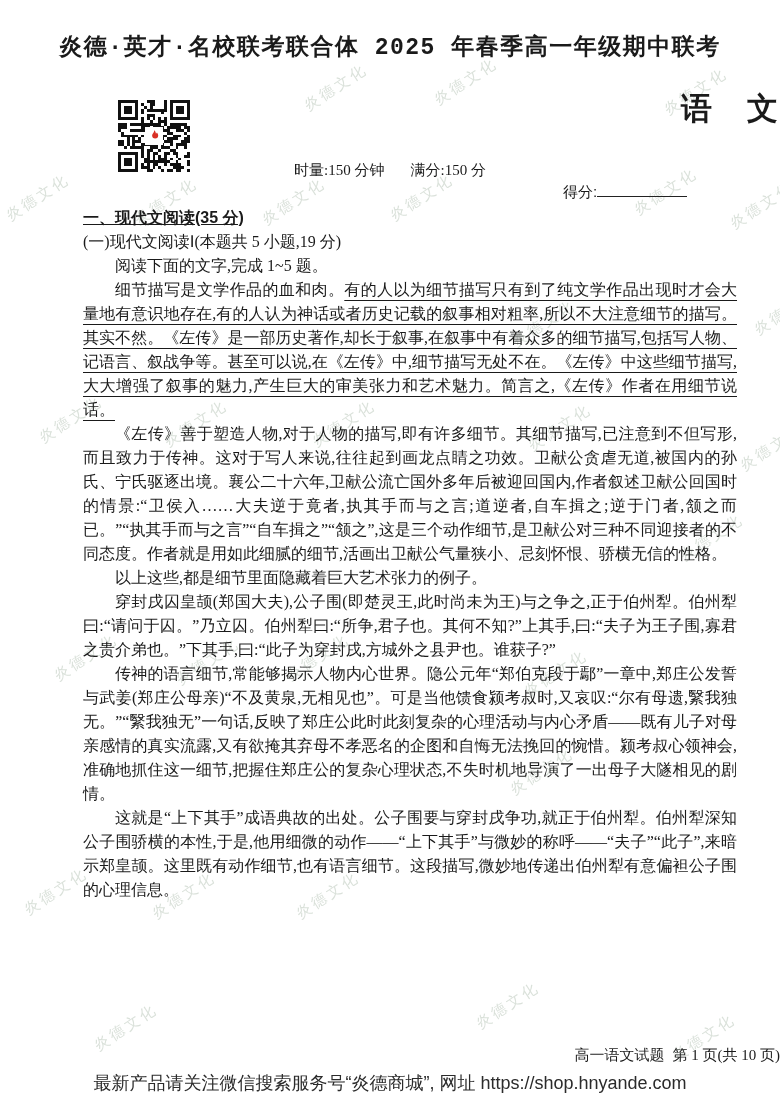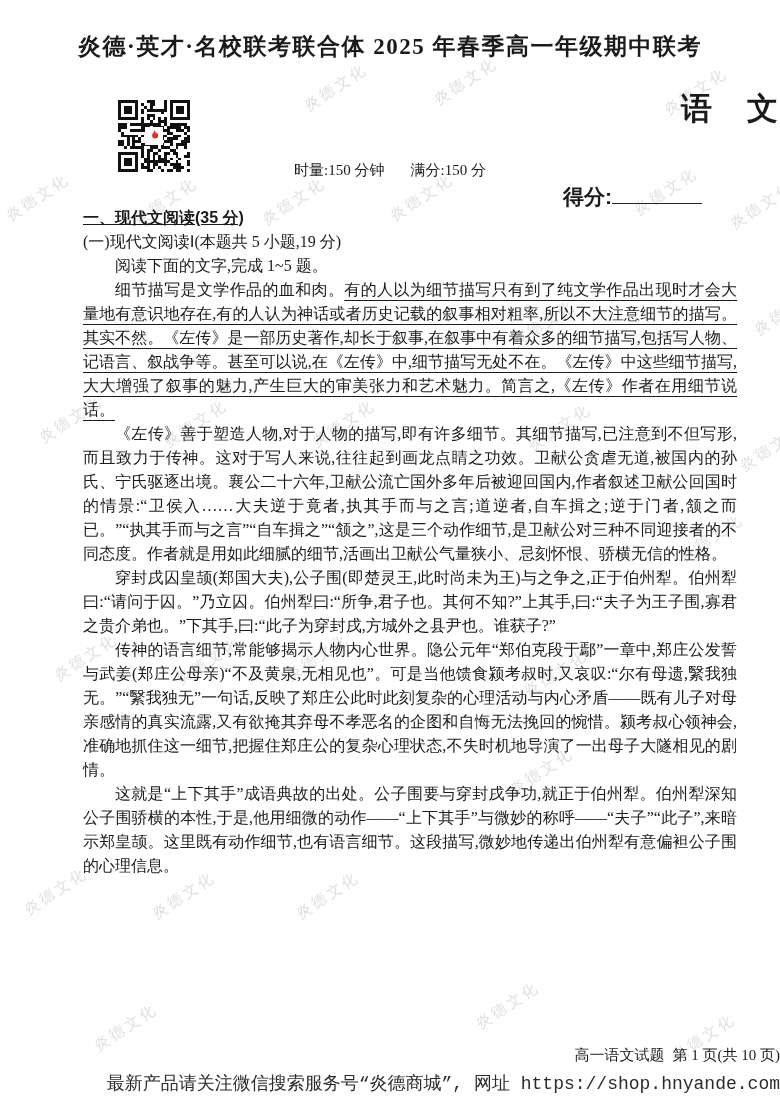--- a/index.html
+++ b/index.html
@@ -11,58 +11,58 @@
   .wm-layer{position:absolute;inset:0;pointer-events:none;z-index:0;}
   .wm{
     position:absolute;font-size:15px;letter-spacing:3px;white-space:nowrap;
     color:rgba(148,166,148,0.34);transform:rotate(-33deg);
     font-family:"Liberation Serif", serif;user-select:none;
   }
   
   .exam-title{
     position:absolute;top:31px;left:0;right:0;text-align:center;z-index:2;
     font-size:23px;font-weight:900;letter-spacing:1.5px;
-    font-family:Liberation Serif, serif;
+    font-family:Liberation Mono, monospace;
   }
   .qr-wrap{position:absolute;left:118px;top:100px;width:72px;height:72px;z-index:2;}
   .qr-wrap svg{display:block;}
   .flame{
     position:absolute;left:50%;top:50%;transform:translate(-50%,-50%);
     width:18px;height:18px;background:#ffffff;display:flex;align-items:center;justify-content:center;
   }
   .subject-title{
     position:absolute;top:88px;left:0;right:0;text-align:right;z-index:2;
     font-size:31px;font-weight:700;letter-spacing:2px;
     font-family:"Liberation Sans", sans-serif;
   }
   .meta-line{position:absolute;top:161px;left:0;right:0;text-align:center;font-size:15px;z-index:2;}
   .meta-line .gap{display:inline-block;width:26px;}
   .score-line{
     position:absolute;left:563px;top:183px;z-index:2;
-    font-size:21px;font-weight:700;font-family:"Liberation Sans", sans-serif;
+    font-size:15px;font-weight:400;font-family:"Liberation Sans", sans-serif;
   }
   .score-blank{
     display:inline-block;width:90px;height:13px;
     border-bottom:1.5px solid #222;vertical-align:baseline;
   }
   
   .content{
     position:absolute;left:83px;top:206px;width:654px;z-index:1;
     font-size:16px;line-height:24px;text-align:justify;
   }
   .content p{margin:0;}
   .h1{font-weight:700;font-family:"Liberation Sans", sans-serif;text-decoration:underline;}
   .indent{text-indent:2em;}
   .u{text-decoration:underline;text-underline-offset:5px;text-decoration-thickness:1px;}
   
   .page-footer{position:absolute;top:1046px;left:0;right:0;text-align:right;font-size:15px;z-index:2;}
   .page-footer .sp{display:inline-block;width:8px;}
   .promo{
-    position:absolute;top:1071px;left:0;right:0;text-align:right;z-index:2;
-    font-size:18px;color:#2b2b2b;font-family:Liberation Mono, monospace;
+    position:absolute;top:1071px;left:0;right:0;text-align:center;z-index:2;
+    font-size:18px;color:#2b2b2b;font-family:Liberation Sans, sans-serif;
   }
 </style>
 </head>
 <body>
 
 <div class="wm-layer">
     <span class="wm" style="left: 300px; top: 78px;">炎德文化</span>
     <span class="wm" style="left: 430px; top: 72px;">炎德文化</span>
     <span class="wm" style="left: 660px; top: 82px;">炎德文化</span>
     <span class="wm" style="left: 2px; top: 188px;">炎德文化</span>
@@ -349,20 +349,21 @@
   <span>得分:</span><span class="score-blank"></span>
 </div>
 
 <div class="content">
   <p class="h1">一、现代文阅读(35 分)</p>
   <p>(一)现代文阅读Ⅰ(本题共 5 小题,19 分)</p>
   <p class="indent">阅读下面的文字,完成 1~5 题。</p>
   <div>
       <p class="indent"><span>细节描写是文学作品的血和肉。</span><span class="u">有的人以为细节描写只有到了纯文学作品出现时才会大量地有意识地存在,有的人认为神话或者历史记载的叙事相对粗率,所以不大注意细节的描写。其实不然。《左传》是一部历史著作,却长于叙事,在叙事中有着众多的细节描写,包括写人物、记语言、叙战争等。甚至可以说,在《左传》中,细节描写无处不在。《左传》中这些细节描写,大大增强了叙事的魅力,产生巨大的审美张力和艺术魅力。简言之,《左传》作者在用细节说话。</span></p>
       <p class="indent"><span>《左传》善于塑造人物,对于人物的描写,即有许多细节。其细节描写,已注意到不但写形,而且致力于传神。这对于写人来说,往往起到画龙点睛之功效。卫献公贪虐无道,被国内的孙氏、宁氏驱逐出境。襄公二十六年,卫献公流亡国外多年后被迎回国内,作者叙述卫献公回国时的情景:“卫侯入……大夫逆于竟者,执其手而与之言;道逆者,自车揖之;逆于门者,颔之而已。”“执其手而与之言”“自车揖之”“颔之”,这是三个动作细节,是卫献公对三种不同迎接者的不同态度。作者就是用如此细腻的细节,活画出卫献公气量狭小、忌刻怀恨、骄横无信的性格。</span></p>
+      <p class="indent"><span>以上这些,都是细节里面隐藏着巨大艺术张力的例子。</span></p>
       <p class="indent"><span>穿封戌囚皇颉(郑国大夫),公子围(即楚灵王,此时尚未为王)与之争之,正于伯州犁。伯州犁曰:“请问于囚。”乃立囚。伯州犁曰:“所争,君子也。其何不知?”上其手,曰:“夫子为王子围,寡君之贵介弟也。”下其手,曰:“此子为穿封戌,方城外之县尹也。谁获子?”</span></p>
       <p class="indent"><span>传神的语言细节,常能够揭示人物内心世界。隐公元年“郑伯克段于鄢”一章中,郑庄公发誓与武姜(郑庄公母亲)“不及黄泉,无相见也”。可是当他馈食颍考叔时,又哀叹:“尔有母遗,繄我独无。”“繄我独无”一句话,反映了郑庄公此时此刻复杂的心理活动与内心矛盾——既有儿子对母亲感情的真实流露,又有欲掩其弃母不孝恶名的企图和自悔无法挽回的惋惜。颍考叔心领神会,准确地抓住这一细节,把握住郑庄公的复杂心理状态,不失时机地导演了一出母子大隧相见的剧情。</span></p>
       <p class="indent"><span>这就是“上下其手”成语典故的出处。公子围要与穿封戌争功,就正于伯州犁。伯州犁深知公子围骄横的本性,于是,他用细微的动作——“上下其手”与微妙的称呼——“夫子”“此子”,来暗示郑皇颉。这里既有动作细节,也有语言细节。这段描写,微妙地传递出伯州犁有意偏袒公子围的心理信息。</span></p>
     </div>
 </div>
 
 <div class="page-footer">
   <span>高一语文试题</span><span class="sp"></span><span>第 1 页(共 10 页)</span>
 </div>
 

